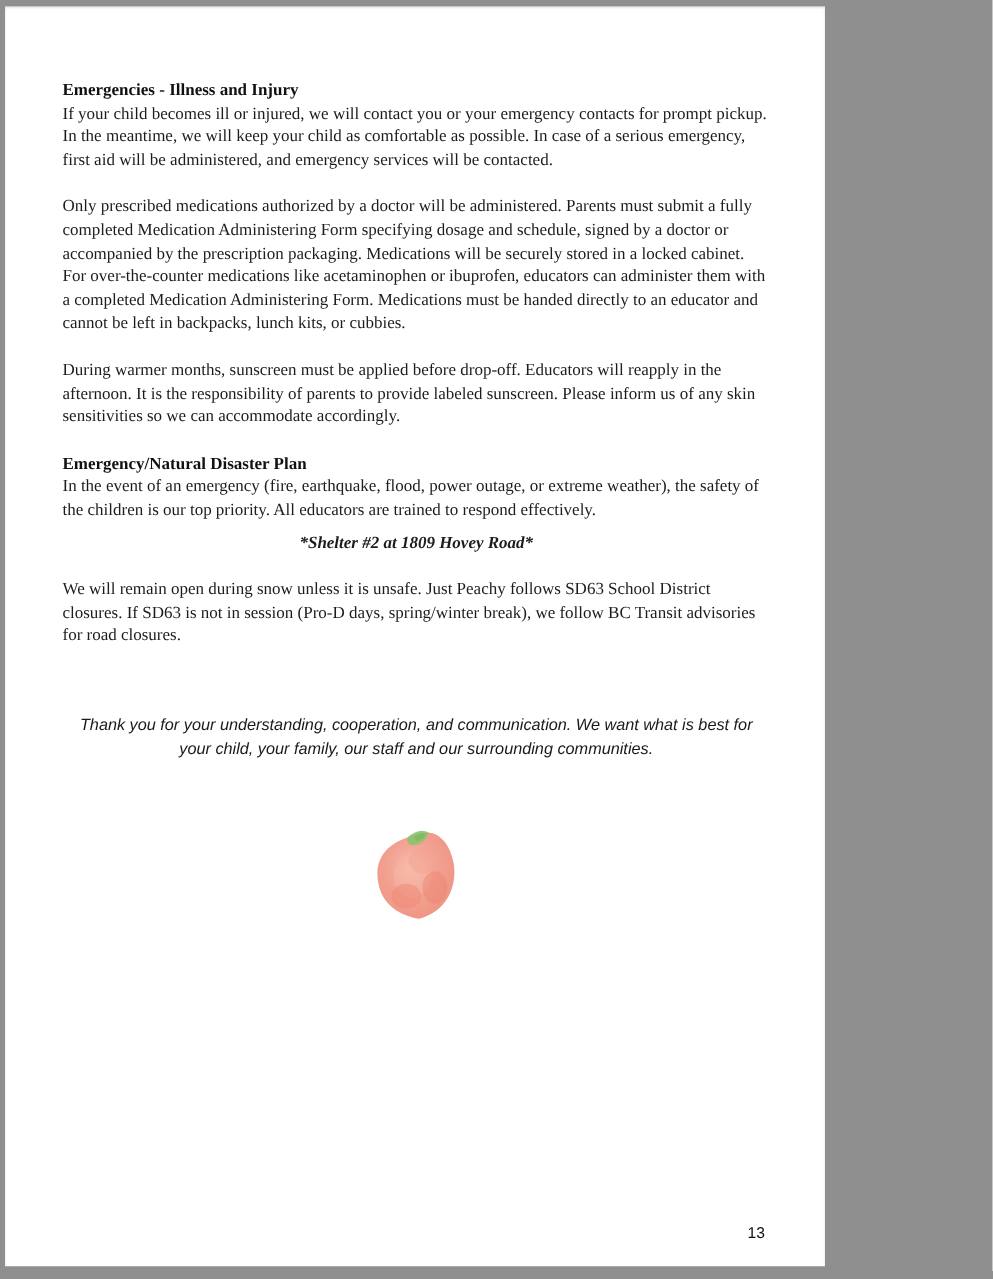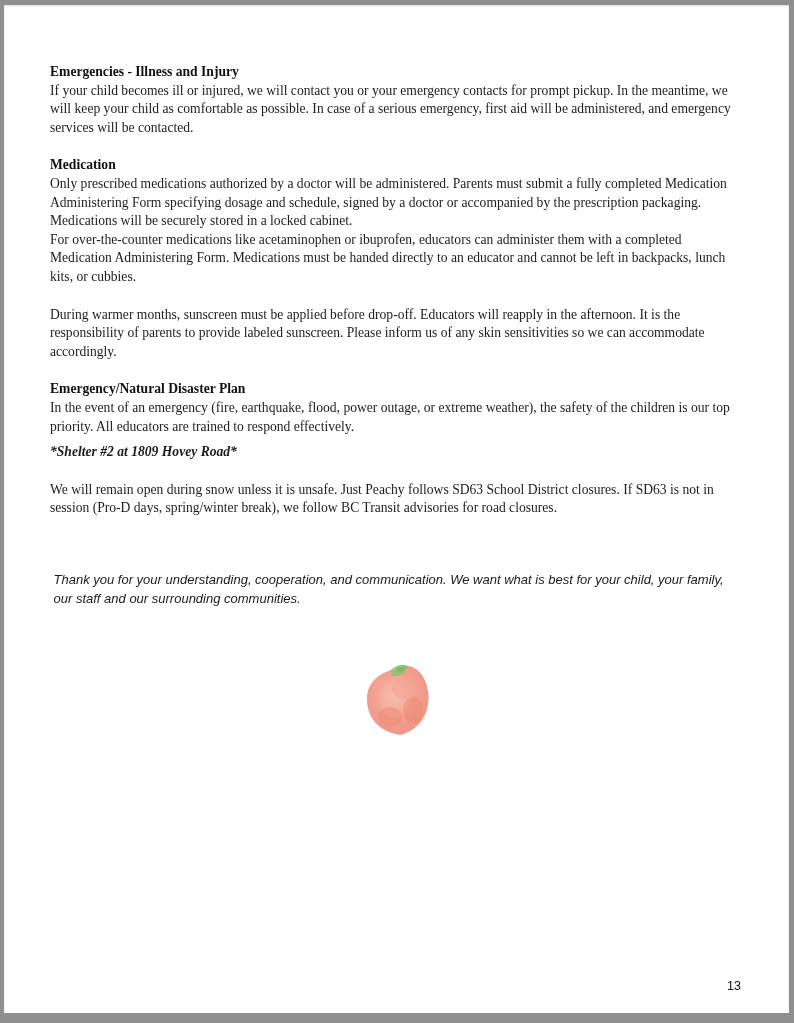--- a/index.html
+++ b/index.html
@@ -4,21 +4,21 @@
 <style>
   html, body { margin:0; padding:0; }
   body {
     width:794px; height:1023px;
     background:#8f8f8f;
     font-family:"Liberation Serif", serif;
     overflow:hidden;
   }
   .page {
     position:relative;
-    width:785px; height:1008px;
+    width:656px; height:1008px;
     margin:5px 5px 10px 4px;
     background:#ffffff;
     box-shadow: inset 0 1px 2px rgba(0,0,0,0.15);
     box-sizing:border-box;
   }
   .content {
     padding:58px 44px 0 46px;
     font-size:13.6px;
     line-height:18.6px;
     color:#1c1c1c;
@@ -27,29 +27,29 @@
   h3 {
     font-size:13.6px;
     line-height:18.6px;
     margin:0;
     font-weight:bold;
     color:#111111;
   }
   p { margin:0; }
   .note-italic { font-style:italic; }
   .shelter-line {
-    text-align:left;
+    text-align:center;
     font-weight:bold;
     font-style:italic;
     margin:7px 0 0 0;
   }
   .closing-note {
     margin:52px auto 0 auto;
     max-width:688px;
-    text-align:left;
+    text-align:center;
     font-family:"Liberation Sans", sans-serif;
     font-style:italic;
     font-size:13px;
     line-height:19px;
     color:#1a1a1a;
   }
   .peach-wrap {
     margin-top:47px;
     display:flex;
     justify-content:center;
@@ -68,21 +68,20 @@
 
 <div class="page">
   <div class="content">
 
     <section>
       <h3>Emergencies - Illness and Injury</h3>
       <p>If your child becomes ill or injured, we will contact you or your emergency contacts for prompt pickup. In the meantime, we will keep your child as comfortable as possible. In case of a serious emergency, first aid will be administered, and emergency services will be contacted.</p>
     </section>
 
     <section>
-      <h3>Medication</h3>
       <p>Only prescribed medications authorized by a doctor will be administered. Parents must submit a fully completed Medication Administering Form specifying dosage and schedule, signed by a doctor or accompanied by the prescription packaging. Medications will be securely stored in a locked cabinet.</p>
       <p>For over-the-counter medications like acetaminophen or ibuprofen, educators can administer them with a completed Medication Administering Form. Medications must be handed directly to an educator and cannot be left in backpacks, lunch kits, or cubbies.</p>
     </section>
 
     <section>
       <p>During warmer months, sunscreen must be applied before drop-off. Educators will reapply in the afternoon. It is the responsibility of parents to provide labeled sunscreen. Please inform us of any skin sensitivities so we can accommodate accordingly.</p>
     </section>
 
     <section>
       <h3>Emergency/Natural Disaster Plan</h3>

